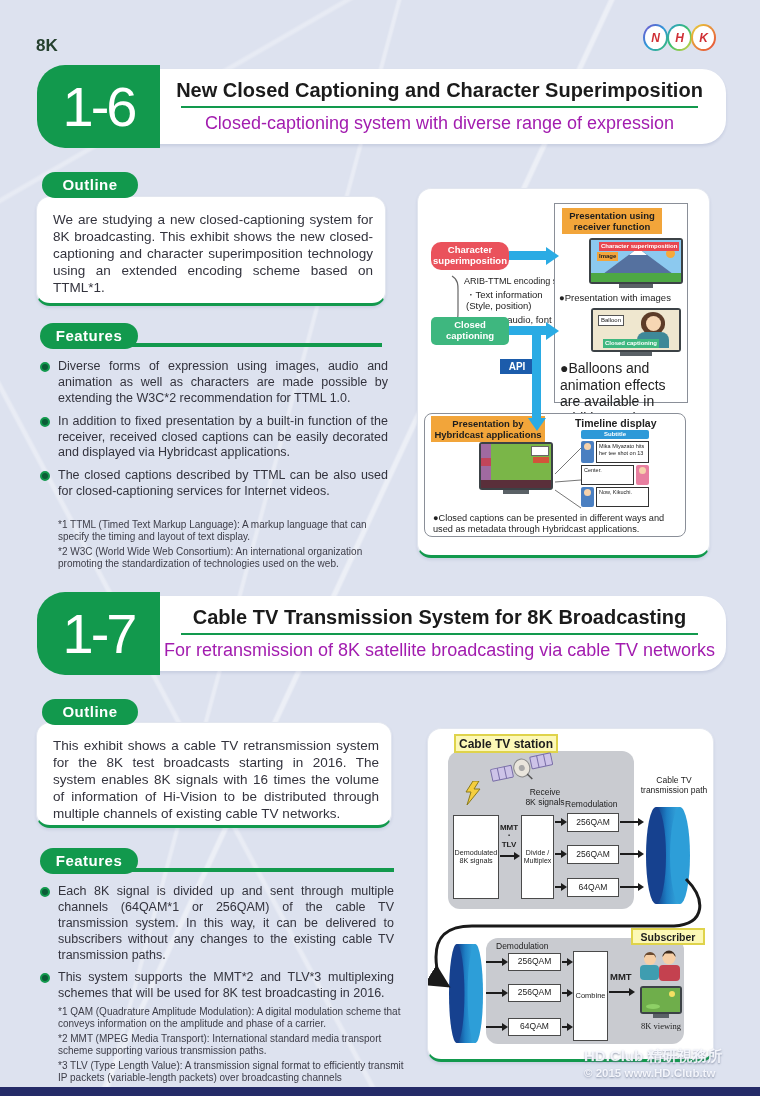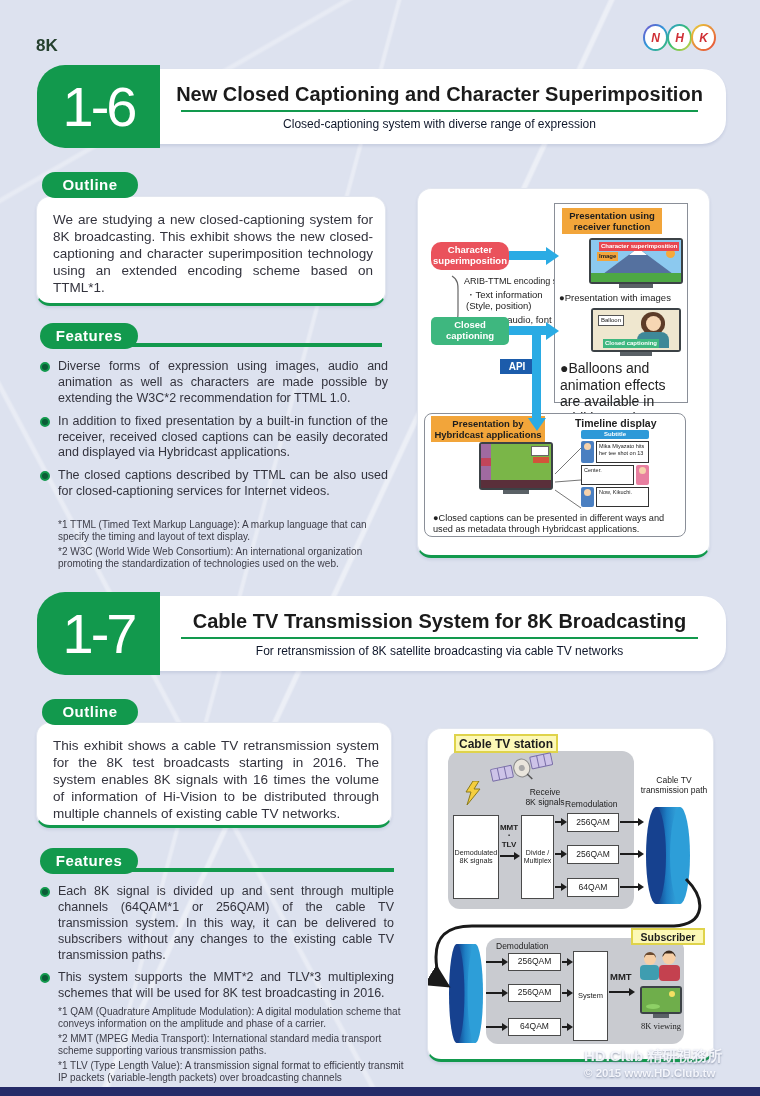--- a/index.html
+++ b/index.html
@@ -16,21 +16,21 @@
   .sec-header{position:absolute;height:83px;}
   .sec-panel{position:absolute;left:60px;top:4px;right:0;bottom:4px;background:#fff;border-radius:24px;
              box-shadow:0 2px 3px rgba(40,60,120,.12);}
   .sec-badge{position:absolute;left:0;top:0;width:123px;height:83px;background:#12994d;
              border-radius:28px 0 0 28px;display:flex;align-items:center;justify-content:center;}
   .sec-num{font-size:56px;font-weight:normal;color:#fff;letter-spacing:-3px;line-height:1;}
   .sec-titlebox{position:absolute;left:128px;right:12px;top:7px;bottom:7px;display:flex;flex-direction:column;
                 align-items:center;justify-content:center;}
   .sec-title{font-size:20px;font-weight:bold;color:#1b1b1b;white-space:nowrap;}
   .sec-divider{height:2px;background:#12994d;align-self:stretch;margin:4px 16px 5px 16px;}
-  .sec-sub{font-size:12px;color:#0f172a;white-space:nowrap;}
+  .sec-sub{font-size:18px;color:#a21caf;white-space:nowrap;}
   
   .pill{position:absolute;background:#12994d;color:#fff;font-weight:bold;font-size:15px;text-align:center;
         height:26px;line-height:26px;border-radius:14px;letter-spacing:.5px;z-index:3;}
   .pill-line{position:absolute;height:3.5px;background:#12994d;z-index:2;}
   .card{position:absolute;background:#fff;border:1px solid #e2e6ef;border-bottom:3px solid #12994d;
         border-radius:14px;box-shadow:0 2px 3px rgba(40,60,120,.10);box-sizing:border-box;}
   .body-text{font-size:13.5px;line-height:1.26;color:#33333d;text-align:justify;}
   .feat{display:flex;gap:8px;margin-bottom:7px;}
   .feat .dot{flex:0 0 10px;width:10px;height:10px;margin-top:3px;border-radius:50%;
              border:2px solid #12994d;background:#0b5c36;box-sizing:border-box;}
@@ -269,21 +269,21 @@
       <span class="ftext">Each 8K signal is divided up and sent through multiple channels (64QAM*1 or 256QAM) of the cable TV transmission system. In this way, it can be delivered to subscribers without any changes to the existing cable TV transmission paths.</span>
     </div>
     <div class="feat">
       <span class="dot"></span>
       <span class="ftext">This system supports the MMT*2 and TLV*3 multiplexing schemes that will be used for 8K test broadcasting in 2016.</span>
     </div>
   </div>
   <div class="abs notes" style="left:58px;top:1006px;width:346px;">
     <div class="note-item">*1 QAM (Quadrature Amplitude Modulation): A digital modulation scheme that conveys information on the amplitude and phase of a carrier.</div>
     <div class="note-item">*2 MMT (MPEG Media Transport): International standard media transport scheme supporting various transmission paths.</div>
-    <div class="note-item">*1 TLV (Type Length Value): A transmission signal format to efficiently transmit IP packets (variable-length packets) over broadcasting channels</div>
+    <div class="note-item">*3 TLV (Type Length Value): A transmission signal format to efficiently transmit IP packets (variable-length packets) over broadcasting channels</div>
   </div>
 
   <div class="card" style="left:427px;top:728px;width:287px;height:334px;">
 
     <div class="gbox" style="left:20px;top:22px;width:186px;height:158px;"></div>
     <div class="ylabel" style="left:26px;top:5px;width:104px;height:19px;font-size:12px;line-height:16px;z-index:2;">Cable TV station</div>
 
     <svg class="abs" style="left:62px;top:24px;transform:rotate(-12deg);z-index:2;" width="64" height="32">
       <rect x="1" y="10" width="21" height="12" rx="1" fill="#cdc3e8" stroke="#7a6fa8"></rect>
       <line x1="8" y1="10" x2="8" y2="22" stroke="#7a6fa8"></line>
@@ -336,21 +336,21 @@
     <svg class="abs" style="left:21px;top:215px;" width="34" height="99" viewBox="0 0 44 100" preserveAspectRatio="none">
       <rect x="10" y="0" width="24" height="100" fill="url(#cyl)"></rect>
       <ellipse cx="34" cy="50" rx="10" ry="50" fill="#2d9ed8"></ellipse>
       <ellipse cx="10" cy="50" rx="10" ry="50" fill="#16418f"></ellipse>
     </svg>
     <div class="gbox" style="left:58px;top:209px;width:198px;height:106px;"></div>
     <div class="dtext" style="left:68px;top:212px;font-size:8.5px;z-index:2;">Demodulation</div>
     <div class="wbox" style="left:80px;top:224px;width:53px;height:18px;font-size:8.5px;">256QAM</div>
     <div class="wbox" style="left:80px;top:255px;width:53px;height:18px;font-size:8.5px;">256QAM</div>
     <div class="wbox" style="left:80px;top:289px;width:53px;height:18px;font-size:8.5px;">64QAM</div>
-    <div class="wbox" style="left:145px;top:222px;width:35px;height:90px;font-size:7.5px;">System</div>
+    <div class="wbox" style="left:145px;top:222px;width:35px;height:90px;font-size:7.5px;">Combine</div>
     <div class="dtext" style="left:182px;top:242px;font-size:9.5px;font-weight:bold;">MMT</div>
 
     <div class="barrow" style="left:58px;top:232px;width:16px;"></div>
     <div class="barrow" style="left:58px;top:263px;width:16px;"></div>
     <div class="barrow" style="left:58px;top:297px;width:16px;"></div>
     <div class="barrow" style="left:134px;top:232px;width:5px;"></div>
     <div class="barrow" style="left:134px;top:263px;width:5px;"></div>
     <div class="barrow" style="left:134px;top:297px;width:5px;"></div>
     <div class="barrow" style="left:181px;top:262px;width:20px;"></div>
 

